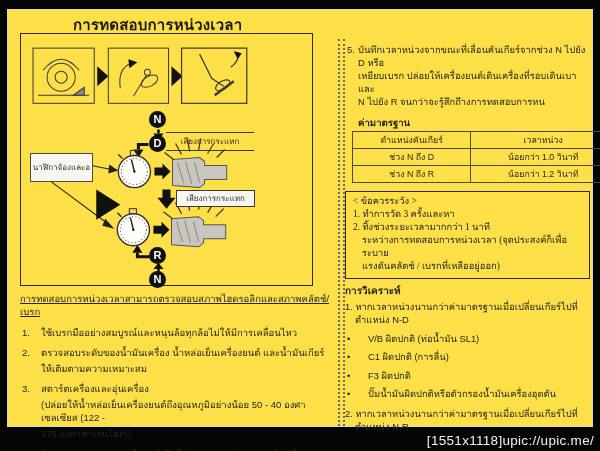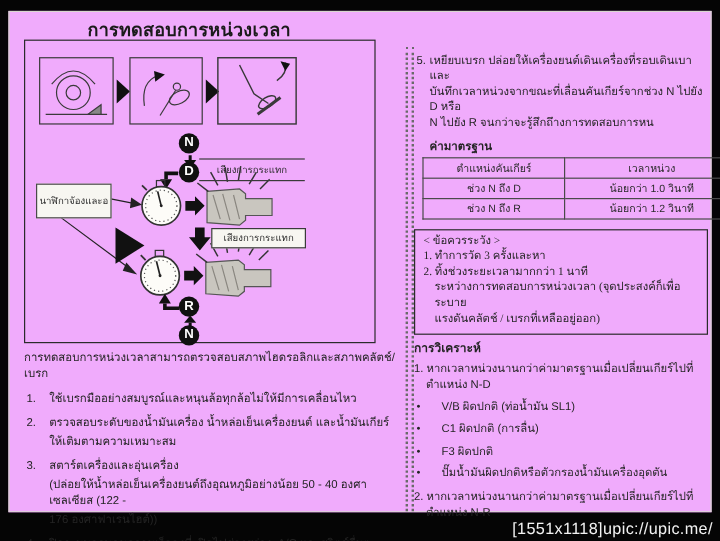--- a/index.html
+++ b/index.html
@@ -4,21 +4,21 @@
 <style>
   html,body{margin:0;padding:0;}
   body{
     width:600px;height:451px;position:relative;overflow:hidden;
     background:#050505;
     font-family:"Liberation Sans","DejaVu Sans",sans-serif;
     -webkit-font-smoothing:antialiased;
   }
   .page{
     position:absolute;left:7px;top:9px;width:586px;height:418px;
-    background:#f0abfc;color:#222;
+    background:#fde047;color:#222;
     box-shadow:inset 0 0 0 1px #d8d6cf;
   }
   .page-title{
     position:absolute;left:66px;top:4px;
     font-size:15px;font-weight:bold;color:#1b1b1b;letter-spacing:.2px;
   }
   
   .diagram-box{
     position:absolute;left:13px;top:24px;width:293px;height:253px;
     border:1.5px solid #2b2b2b;box-sizing:border-box;
@@ -42,21 +42,21 @@
   .sw-label{
     position:absolute;left:9px;top:119px;width:61px;height:27px;
     border:1px solid #4a4a4a;font-size:8px;color:#2a2a2a;
     display:flex;align-items:center;justify-content:center;background:#f7f6f1;
   }
   
   .left-text{
     position:absolute;left:13px;top:283px;width:318px;
     font-size:9.5px;line-height:13px;color:#242424;
   }
-  .intro-line{margin-bottom:8px;}
+  .intro-line{margin-bottom:8px;text-decoration:underline;}
   .step{display:flex;margin-bottom:4px;}
   .step-num{flex:none;width:19px;padding-left:2px;}
   .step-body{flex:1;}
   .step-body .ln{margin-bottom:3px;}
   
   .divider{
     position:absolute;left:331px;top:30px;height:387px;width:3px;
     border-left:2px dotted #6a6a6a;border-right:2px dotted #6a6a6a;
   }
   
@@ -250,22 +250,22 @@
     </div>
   </div>
 
   <div class="divider"></div>
 
   <div class="right-col">
 
     <div class="step5">
       <div class="step5-num">5.</div>
       <div class="step5-body">
+        <div>บันทึกเวลาหน่วงจากขณะที่เลื่อนคันเกียร์จากช่วง N ไปยัง D หรือ</div>
         <div>เหยียบเบรก ปล่อยให้เครื่องยนต์เดินเครื่องที่รอบเดินเบา และ</div>
-        <div>บันทึกเวลาหน่วงจากขณะที่เลื่อนคันเกียร์จากช่วง N ไปยัง D หรือ</div>
         <div>N ไปยัง R จนกว่าจะรู้สึกถึางการทดสอบการหน</div>
       </div>
     </div>
 
     <div class="std-label">ค่ามาตรฐาน</div>
 
     <table class="std">
       <tbody>
           <tr>
         <th style="width:45%">ตำแหน่งคันเกียร์</th>

